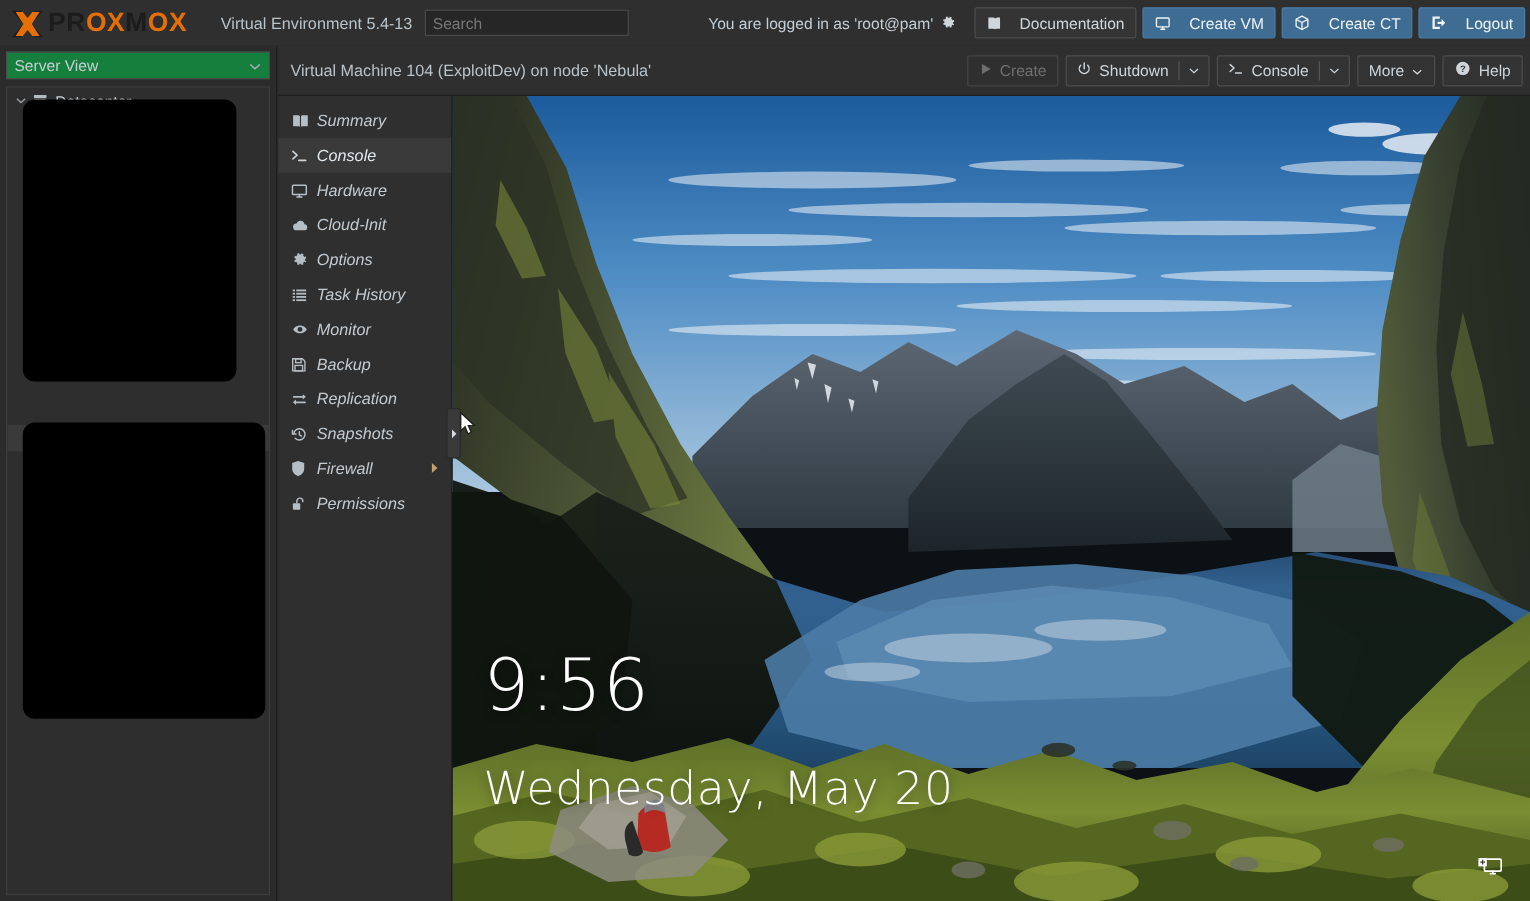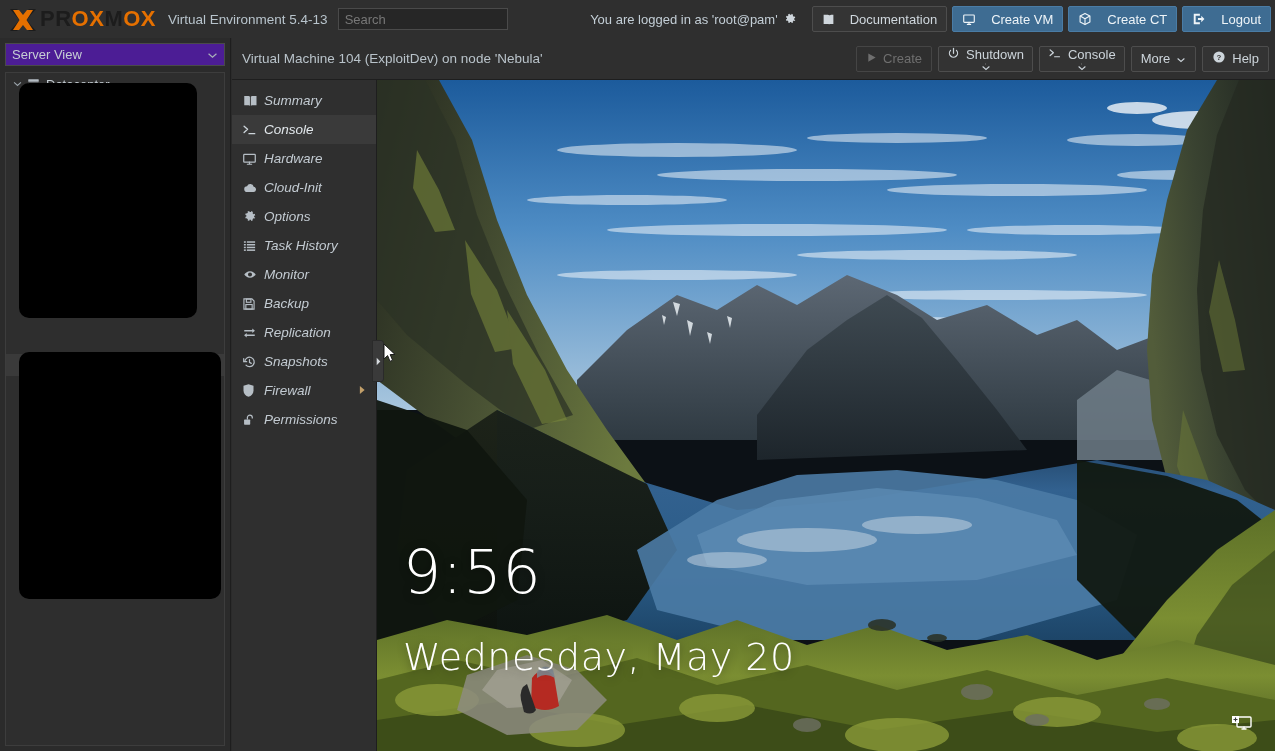--- a/index.html
+++ b/index.html
@@ -23,21 +23,21 @@
     font-size: 22px; font-weight: bold; letter-spacing: 0.5px;
     display: flex; align-items: center; line-height: 1;
   }
   .bt-p { color: #1c1c1c; }
   .bt-r { color: #1c1c1c; }
   .bt-o { color: #e57000; }
   .bt-x2 { color: #e57000; }
   .bt-m { color: #1c1c1c; }
   .bt-o2 { color: #e57000; }
   #ve-label {
-    color: #b8c4cc; font-size: 13.5px; margin-left: 12px; white-space: nowrap;
+    color: #b8c4cc; font-size: 13.5px; margin-left: 28px; white-space: nowrap;
   }
   #search-box {
     margin-left: 10px; width: 170px; height: 22px;
     background: #262626; border: 1px solid #4a4a4a;
     color: #7d7d7d; font-size: 13px; font-family: "Liberation Sans", sans-serif;
     padding: 0 6px; outline: none;
   }
   #search-box::placeholder { color: #777; }
 
   #header-right {
@@ -58,21 +58,21 @@
   .hbtn svg { display:block; flex: 0 0 auto; }
 
   
   #sidebar {
     position: absolute; left: 0; top: 38px; width: 231px; height: 713px;
     background: #2b2b2b;
     border-right: 1px solid #1e1e1e;
   }
   #serverview-select {
     margin: 5px 5px 4px 5px; height: 23px;
-    border: 1px solid #4a4a4a; background: #4c1d95;
+    border: 1px solid #4a4a4a; background: #15803d;
     display: flex; align-items: center; padding: 0 6px;
     color: #c6ced4; font-size: 13px; cursor: pointer;
   }
   #serverview-select .caret { margin-left: auto; }
 
   #tree {
     position: absolute; left: 5px; top: 34px; right: 5px; bottom: 5px;
     background: #2e2e2e; border: 1px solid #3d3d3d;
     overflow: hidden;
   }
@@ -102,21 +102,21 @@
   #content-actions { margin-left: auto; display: flex; align-items: center; padding-right: 6px; }
   .abtn {
     height: 26px; display: flex; align-items: center; gap: 6px;
     padding: 0 9px; margin-left: 6px;
     border: 1px solid #4d4d4d; background: #333;
     color: #cdd5db; font-size: 13px; cursor: pointer; border-radius: 2px;
     white-space: nowrap;
   }
   .abtn.disabled { color: #6f6f6f; border-color: #454545; background: #2f2f2f; cursor: default; }
   .split { display: flex; align-items: center; border: 1px solid #4d4d4d; background: #333;
-           height: 26px; margin-left: 6px; border-radius: 2px; flex-direction: column; }
+           height: 26px; margin-left: 6px; border-radius: 2px; }
   .split .main { display:flex; align-items:center; gap:6px; padding: 0 8px; color:#cdd5db;
                  font-size: 13px; height: 100%; cursor:pointer; white-space:nowrap;}
   .split .divider { width: 1px; height: 16px; background: #555; }
   .split .arrow { padding: 0 7px; height:100%; display:flex; align-items:center; cursor:pointer; }
 
   
   #vm-menu {
     position: absolute; left: 232px; top: 80px; width: 145px; bottom: 0;
     background: #2f2f2f; border-right: 1px solid #1e1e1e;
     padding-top: 6px;

